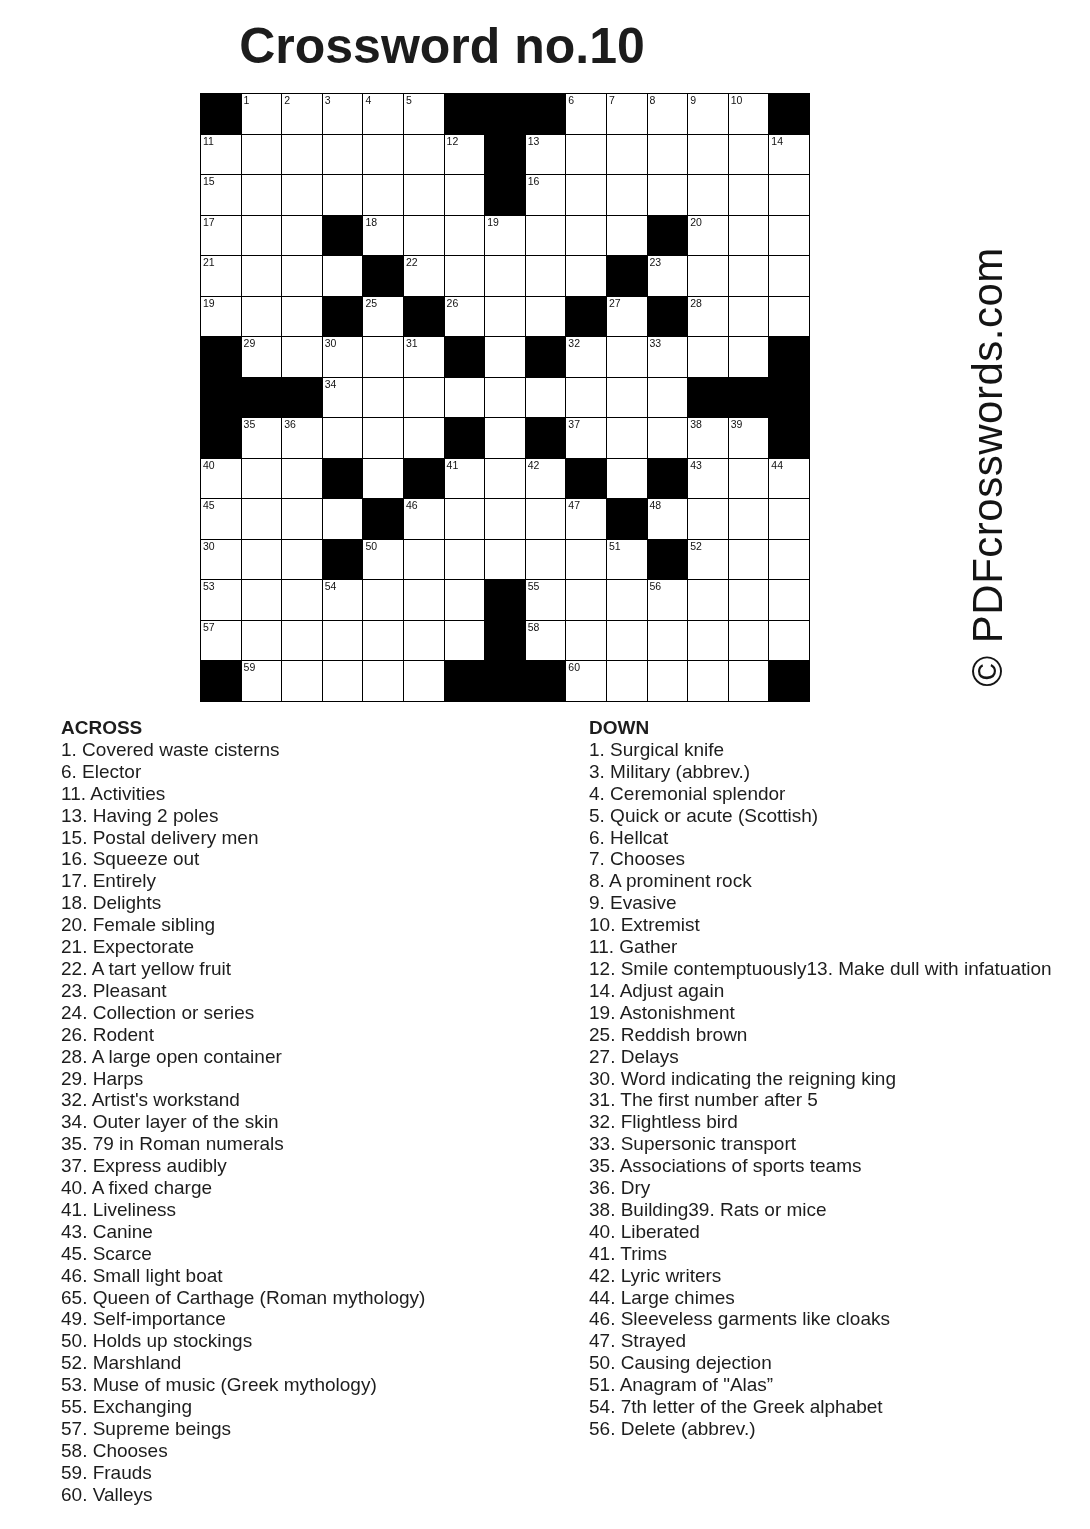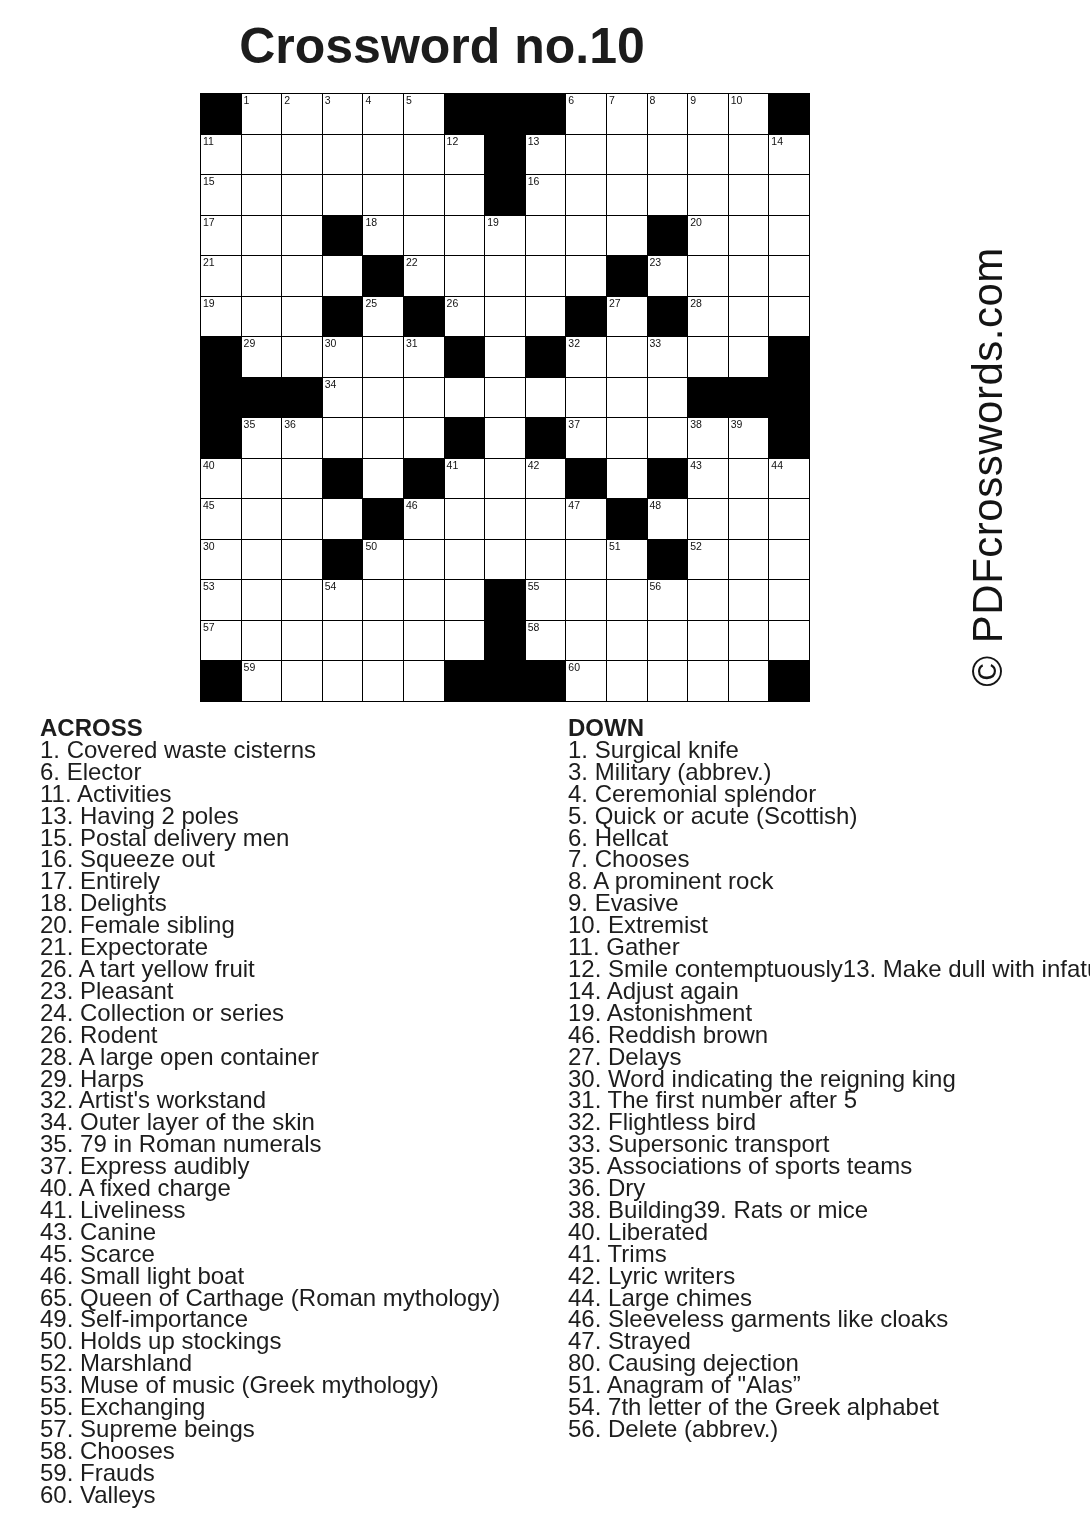--- a/index.html
+++ b/index.html
@@ -21,22 +21,22 @@
   .num{
     position:absolute;top:1px;left:2px;font-size:10.5px;line-height:1;
     color:#111;font-family:"Liberation Sans",sans-serif;
   }
   .watermark{
     position:absolute;left:988px;top:467px;
     transform:translate(-50%,-50%) rotate(-90deg);
     font-size:42px;white-space:nowrap;color:#141414;letter-spacing:0.5px;
   }
   .clue-col{
-    position:absolute;top:717px;font-size:24px;line-height:21.9px;
-    color:#1d1d1d;white-space:nowrap;
+    position:absolute;top:717px;font-size:19px;line-height:21.9px;
+    color:#1d1d1d;white-space:nowrap;margin-left:21px;
   }
   #across-col{left:40px;}
   #down-col{left:568px;}
   .clue-heading{font-weight:bold;}
 </style>
 </head>
 <body>
 
 <h1 class="title">Crossword no.10</h1>
 
@@ -396,21 +396,21 @@
       <div class="clue">1. Covered waste cisterns</div>
       <div class="clue">6. Elector</div>
       <div class="clue">11. Activities</div>
       <div class="clue">13. Having 2 poles</div>
       <div class="clue">15. Postal delivery men</div>
       <div class="clue">16. Squeeze out</div>
       <div class="clue">17. Entirely</div>
       <div class="clue">18. Delights</div>
       <div class="clue">20. Female sibling</div>
       <div class="clue">21. Expectorate</div>
-      <div class="clue">26. A tart yellow fruit</div>
+      <div class="clue">22. A tart yellow fruit</div>
       <div class="clue">23. Pleasant</div>
       <div class="clue">24. Collection or series</div>
       <div class="clue">26. Rodent</div>
       <div class="clue">28. A large open container</div>
       <div class="clue">29. Harps</div>
       <div class="clue">32. Artist's workstand</div>
       <div class="clue">34. Outer layer of the skin</div>
       <div class="clue">35. 79 in Roman numerals</div>
       <div class="clue">37. Express audibly</div>
       <div class="clue">40. A fixed charge</div>
@@ -440,33 +440,33 @@
       <div class="clue">5. Quick or acute (Scottish)</div>
       <div class="clue">6. Hellcat</div>
       <div class="clue">7. Chooses</div>
       <div class="clue">8. A prominent rock</div>
       <div class="clue">9. Evasive</div>
       <div class="clue">10. Extremist</div>
       <div class="clue">11. Gather</div>
       <div class="clue">12. Smile contemptuously13. Make dull with infatuation</div>
       <div class="clue">14. Adjust again</div>
       <div class="clue">19. Astonishment</div>
-      <div class="clue">46. Reddish brown</div>
+      <div class="clue">25. Reddish brown</div>
       <div class="clue">27. Delays</div>
       <div class="clue">30. Word indicating the reigning king</div>
       <div class="clue">31. The first number after 5</div>
       <div class="clue">32. Flightless bird</div>
       <div class="clue">33. Supersonic transport</div>
       <div class="clue">35. Associations of sports teams</div>
       <div class="clue">36. Dry</div>
       <div class="clue">38. Building39. Rats or mice</div>
       <div class="clue">40. Liberated</div>
       <div class="clue">41. Trims</div>
       <div class="clue">42. Lyric writers</div>
       <div class="clue">44. Large chimes</div>
       <div class="clue">46. Sleeveless garments like cloaks</div>
       <div class="clue">47. Strayed</div>
-      <div class="clue">80. Causing dejection</div>
+      <div class="clue">50. Causing dejection</div>
       <div class="clue">51. Anagram of "Alas”</div>
       <div class="clue">54. 7th letter of the Greek alphabet</div>
       <div class="clue">56. Delete (abbrev.)</div>
     </div>
 </div>
 
 </body></html>

